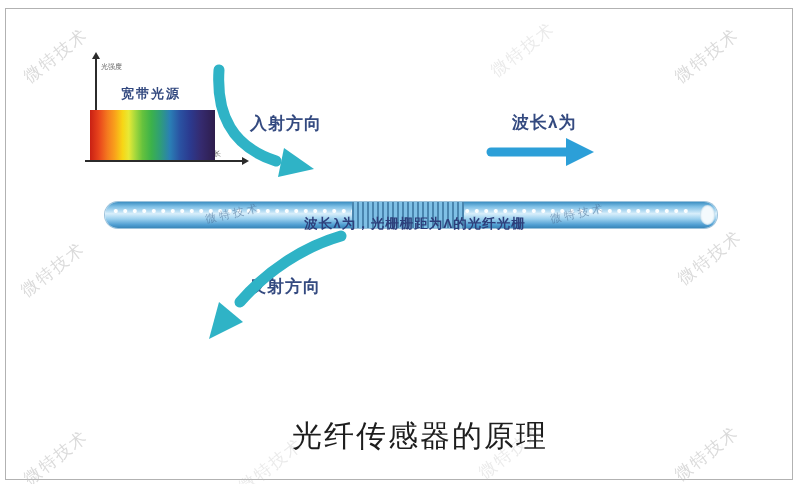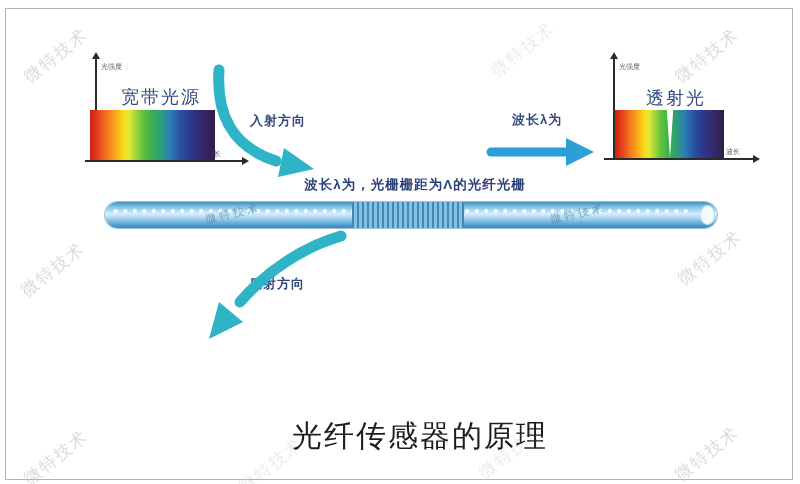--- a/index.html
+++ b/index.html
@@ -14,37 +14,37 @@
 
   
   .chart{position:absolute;}
   .vaxis{position:absolute;width:1.5px;background:#2b2b2b;}
   .haxis{position:absolute;height:1.5px;background:#2b2b2b;}
   .vhead{position:absolute;width:0;height:0;border-left:4px solid transparent;
          border-right:4px solid transparent;border-bottom:7px solid #2b2b2b;}
   .hhead{position:absolute;width:0;height:0;border-top:4px solid transparent;
          border-bottom:4px solid transparent;border-left:7px solid #2b2b2b;}
   .axlab{position:absolute;font-size:7px;color:#555;white-space:nowrap;}
-  .ctitle{position:absolute;font-size:18px;font-weight:normal;color:#344a80;
+  .ctitle{position:absolute;font-size:13px;font-weight:bold;color:#344a80;
           letter-spacing:2px;white-space:nowrap;}
   .spectrum{position:absolute;background:linear-gradient(90deg,
       #c92013 0%, #e8431c 7%, #f47a1f 14%, #f9a21b 20%, #f7d515 26%, #e7e936 31%,
       #a8d93c 36%, #66c23d 42%, #3cb24a 49%, #2f9e77 56%, #2a7fb5 64%, #2a52a2 72%,
       #2b3a8f 80%, #352a6e 89%, #2e1d4c 100%);}
   .notch{position:absolute;background:#fff;
          clip-path:polygon(10% 0,90% 0,50% 100%);}
   .strip{height:6px;}
   .peak{position:absolute;background:linear-gradient(180deg,#8ed054,#5cb83c);
         clip-path:polygon(50% 0,100% 100%,0 100%);}
 
   
-  .flow-label{position:absolute;font-size:13px;font-weight:bold;color:#344a80;
+  .flow-label{position:absolute;font-size:17px;font-weight:bold;color:#344a80;
               letter-spacing:1px;white-space:nowrap;}
   .caption{position:absolute;font-size:13.5px;font-weight:bold;color:#2d3f7b;
-           letter-spacing:1px;white-space:nowrap;}
+           letter-spacing:1px;white-space:nowrap;margin-top:39px;}
 
   
   .fiber{position:absolute;left:105px;top:202px;width:612px;height:26px;border-radius:13px;
          background:linear-gradient(180deg,#3e8fc2 0%,#7fc0e6 18%,#d8eefb 45%,
                      #9fd2ef 64%,#4f9ed2 88%,#3a86b8 100%);
          overflow:hidden;box-shadow:0 0 0 1px rgba(60,134,184,.5);}
   .fiber-dots{position:absolute;left:6px;right:24px;top:0;bottom:0;
          background-image:radial-gradient(circle,rgba(255,255,255,.95) 1.7px,rgba(255,255,255,0) 2.3px);
          background-size:9.5px 10px;background-position:0 4px;background-repeat:repeat-x;}
   .grating{position:absolute;left:247px;width:112px;top:0;bottom:0;background-color:#7fc0e6;
@@ -79,32 +79,20 @@
     <div class="vaxis" style="left:10px;top:4px;height:103px"></div>
     <div class="vhead" style="left:7px;top:-3px"></div>
     <span class="axlab" style="left:16px;top:7px">光强度</span>
     <div class="haxis" style="left:0;top:105px;width:158px"></div>
     <div class="hhead" style="left:157px;top:102px"></div>
     <span class="axlab" style="left:122px;top:94px">波长</span>
     <div class="spectrum" style="left:5px;top:55px;width:125px;height:50px"></div>
     <div class="ctitle" style="left:36px;top:30px">宽带光源</div>
   </div>
 
-  <div class="chart" style="left:608px;top:55px;width:165px;height:115px">
-    <div class="vaxis" style="left:5px;top:4px;height:101px"></div>
-    <div class="vhead" style="left:2px;top:-3px"></div>
-    <span class="axlab" style="left:11px;top:7px">光强度</span>
-    <div class="haxis" style="left:-4px;top:103px;width:150px"></div>
-    <div class="hhead" style="left:145px;top:100px"></div>
-    <span class="axlab" style="left:118px;top:92px">波长</span>
-    <div class="spectrum" style="left:7px;top:55px;width:109px;height:48px">
-      <div class="notch" style="left:51px;top:0;width:8px;height:48px"></div>
-    </div>
-    <div class="ctitle" style="left:38px;top:31px">透射光</div>
-  </div>
 
 
   <div class="fiber">
     <div class="fiber-dots"></div>
     <span class="fiber-wm" style="left:100px">微特技术</span>
     <span class="fiber-wm" style="left:445px">微特技术</span>
     <div class="grating"></div>
     <div class="fiber-cap"></div>
   </div>
 

